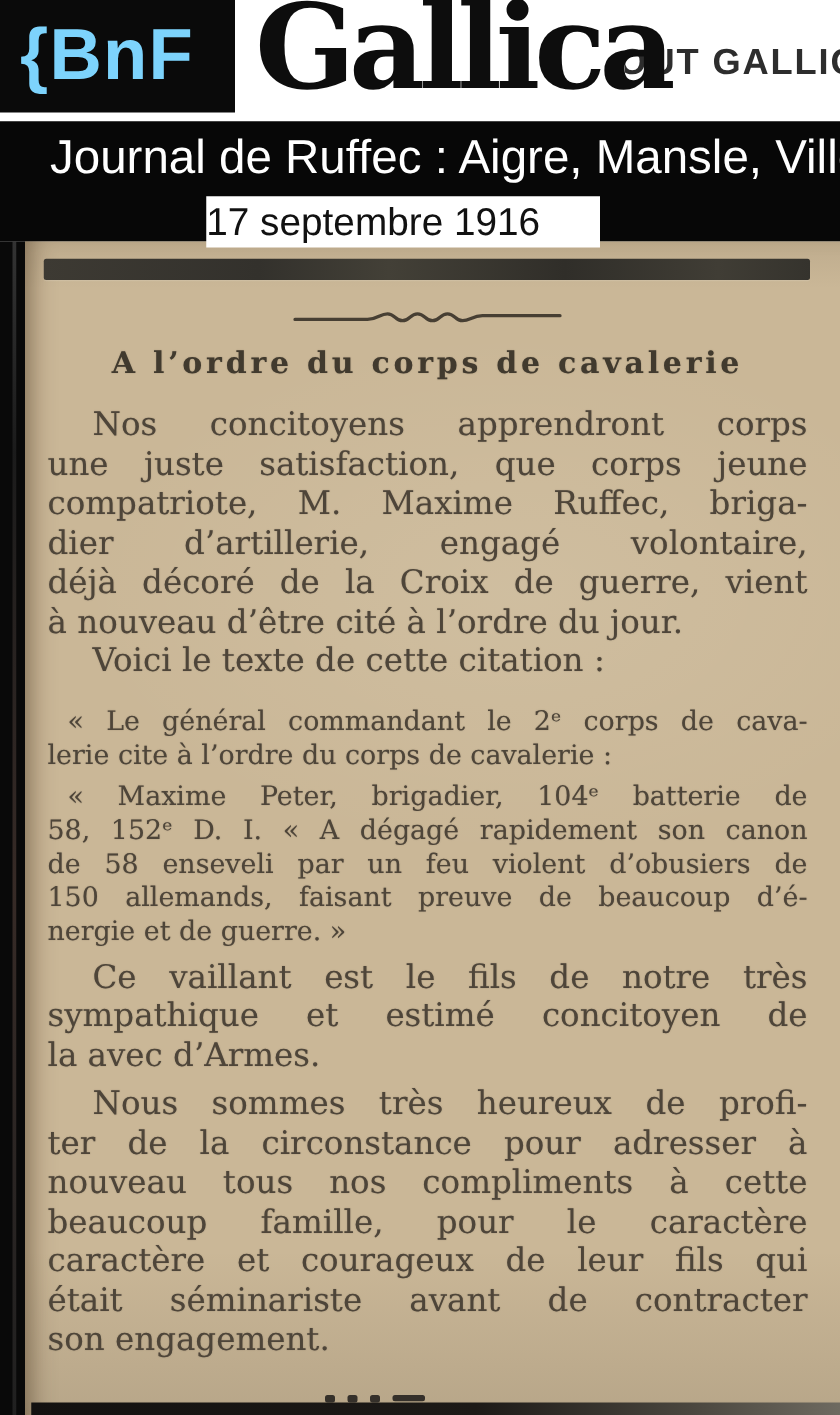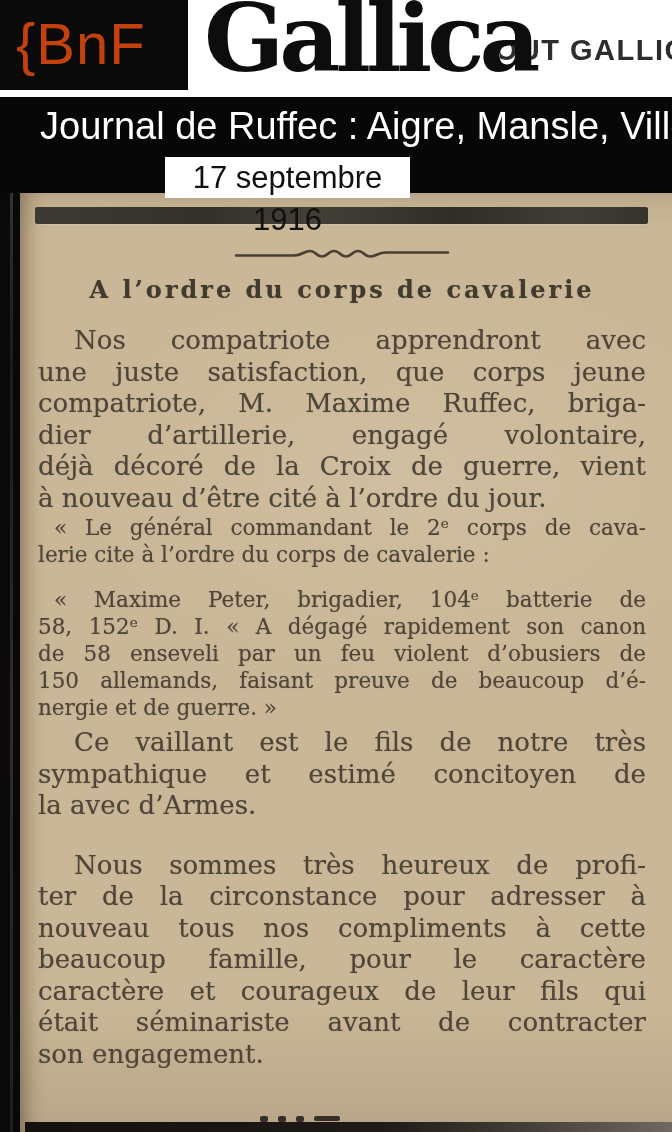--- a/index.html
+++ b/index.html
@@ -3,23 +3,23 @@
 <meta charset="utf-8">
 <style>
   html,body{margin:0;padding:0;background:#fff;}
   .page{
     position:relative;width:672px;height:1132px;overflow:hidden;background:#ffffff;
     font-family:"Liberation Sans",sans-serif;
   }
   
   .bnf-box{
     position:absolute;left:0;top:0;width:188px;height:90px;
-    background:#0a0a0a;color:#c2410c;z-index:4;
+    background:#0a0a0a;color:#7dd3fc;z-index:4;
     font-size:58px;line-height:88px;padding-left:16px;box-sizing:border-box;
-    letter-spacing:1px;font-weight:400;
+    letter-spacing:1px;font-weight:700;
   }
   .gallica{
     position:absolute;left:204px;top:-16px;z-index:3;
     font-family:"DejaVu Serif",serif;font-weight:bold;
     font-size:94px;letter-spacing:-5px;color:#0d0d0d;line-height:1.15;
     white-space:nowrap;
   }
   .tagline-clip{
     position:absolute;left:500px;top:30px;width:172px;height:40px;
     overflow:hidden;z-index:2;
@@ -32,23 +32,23 @@
   
   .title-bar{
     position:absolute;left:0;top:97px;width:672px;height:96px;
     background:var(--header_black,#070707);z-index:1;
   }
   .journal-title{
     position:absolute;left:40px;top:7px;white-space:nowrap;
     color:var(--title_text,#ffffff);font-size:38px;line-height:44px;font-weight:400;
   }
   .date-badge{
-    position:absolute;left:165px;top:157px;width:245px;height:41px;z-index:5;
+    position:absolute;left:165px;top:157px;width:315px;height:41px;z-index:5;
     background:var(--badge_bg,#ffffff);color:var(--badge_text,#111111);
-    font-size:31px;line-height:42px;text-align:center;
+    font-size:31px;line-height:42px;
   }
   
   .scan{position:absolute;left:0;top:193px;width:640px;height:939px;}
   .edge{
     position:absolute;left:0;top:0;width:20px;height:100%;background:#090909;
   }
   .edge::after{
     content:"";position:absolute;left:10px;top:0;width:3px;height:100%;
     background:linear-gradient(180deg,#555 0%,#2a2a2a 18%,#5c463e 55%,#333 100%);
     opacity:.55;
@@ -81,21 +81,21 @@
   .para.small{font-size:21.5px;line-height:27px;}
   .tline{
     text-align:justify;text-align-last:justify;
     text-shadow:0 0 1px rgba(78,69,57,.45);
   }
   .tline.last{text-align-last:left;}
   .para.large .tline.first{text-indent:36px;}
   .para.small .tline.first{text-indent:16px;}
   .body > .para:nth-child(3){margin-top:18px;}
   .body > .para:nth-child(4){margin-top:6px;}
-  .body > .para:nth-child(5){margin-top:28px;}
+  .body > .para:nth-child(5){margin-top:8px;}
   .body > .para:nth-child(6){margin-top:7px;}
   .bottom-marks{
     position:absolute;bottom:10px;left:240px;display:flex;gap:10px;
   }
   .bottom-marks i{
     display:block;width:8px;height:6px;border-radius:2px;background:#35302a;
   }
   .bottom-marks i:last-child{width:26px;height:5px;}
   .bottom-strip{
     position:absolute;bottom:0;left:5px;right:0;height:10px;
@@ -125,26 +125,29 @@
   <div class="scan">
     <div class="edge"></div>
     <div class="paper">
       <div class="top-rule"></div>
       <svg class="ornament" width="216" height="16" viewBox="0 0 216 16" aria-hidden="true">
         <path d="M2 9.5 H60 C68 9.5 70 5 76 5 C82 5 82 10.5 88 10.5 C94 10.5 94 5 100 5 C106 5 106 10.5 112 10.5 C118 10.5 118 5 124 5 C130 5 130 10.5 136 10.5 C142 10.5 144 6.5 152 6.5 H214" fill="none" stroke="#473f33" stroke-width="2.6" stroke-linecap="round"></path>
       </svg>
       <h2 class="headline">A l’ordre du corps de cavalerie</h2>
       <div class="body">
           <div class="para large">
-            <div class="tline first">Nos compatriote apprendront avec</div>
+            <div class="tline first">Nos concitoyens apprendront corps</div>
             <div class="tline">une juste satisfaction, que corps jeune</div>
             <div class="tline">compatriote, M. Maxime Ruffec, briga-</div>
             <div class="tline">dier d’artillerie, engagé volontaire,</div>
             <div class="tline">déjà décoré de la Croix de guerre, vient</div>
             <div class="tline last">à nouveau d’être cité à l’ordre du jour.</div>
+          </div>
+          <div class="para large">
+            <div class="tline first last">Voici le texte de cette citation :</div>
           </div>
           <div class="para small">
             <div class="tline first">« Le général commandant le 2ᵉ corps de cava-</div>
             <div class="tline last">lerie cite à l’ordre du corps de cavalerie :</div>
           </div>
           <div class="para small">
             <div class="tline first">« Maxime Peter, brigadier, 104ᵉ batterie de</div>
             <div class="tline">58, 152ᵉ D. I. « A dégagé rapidement son canon</div>
             <div class="tline">de 58 enseveli par un feu violent d’obusiers de</div>
             <div class="tline">150 allemands, faisant preuve de beaucoup d’é-</div>

